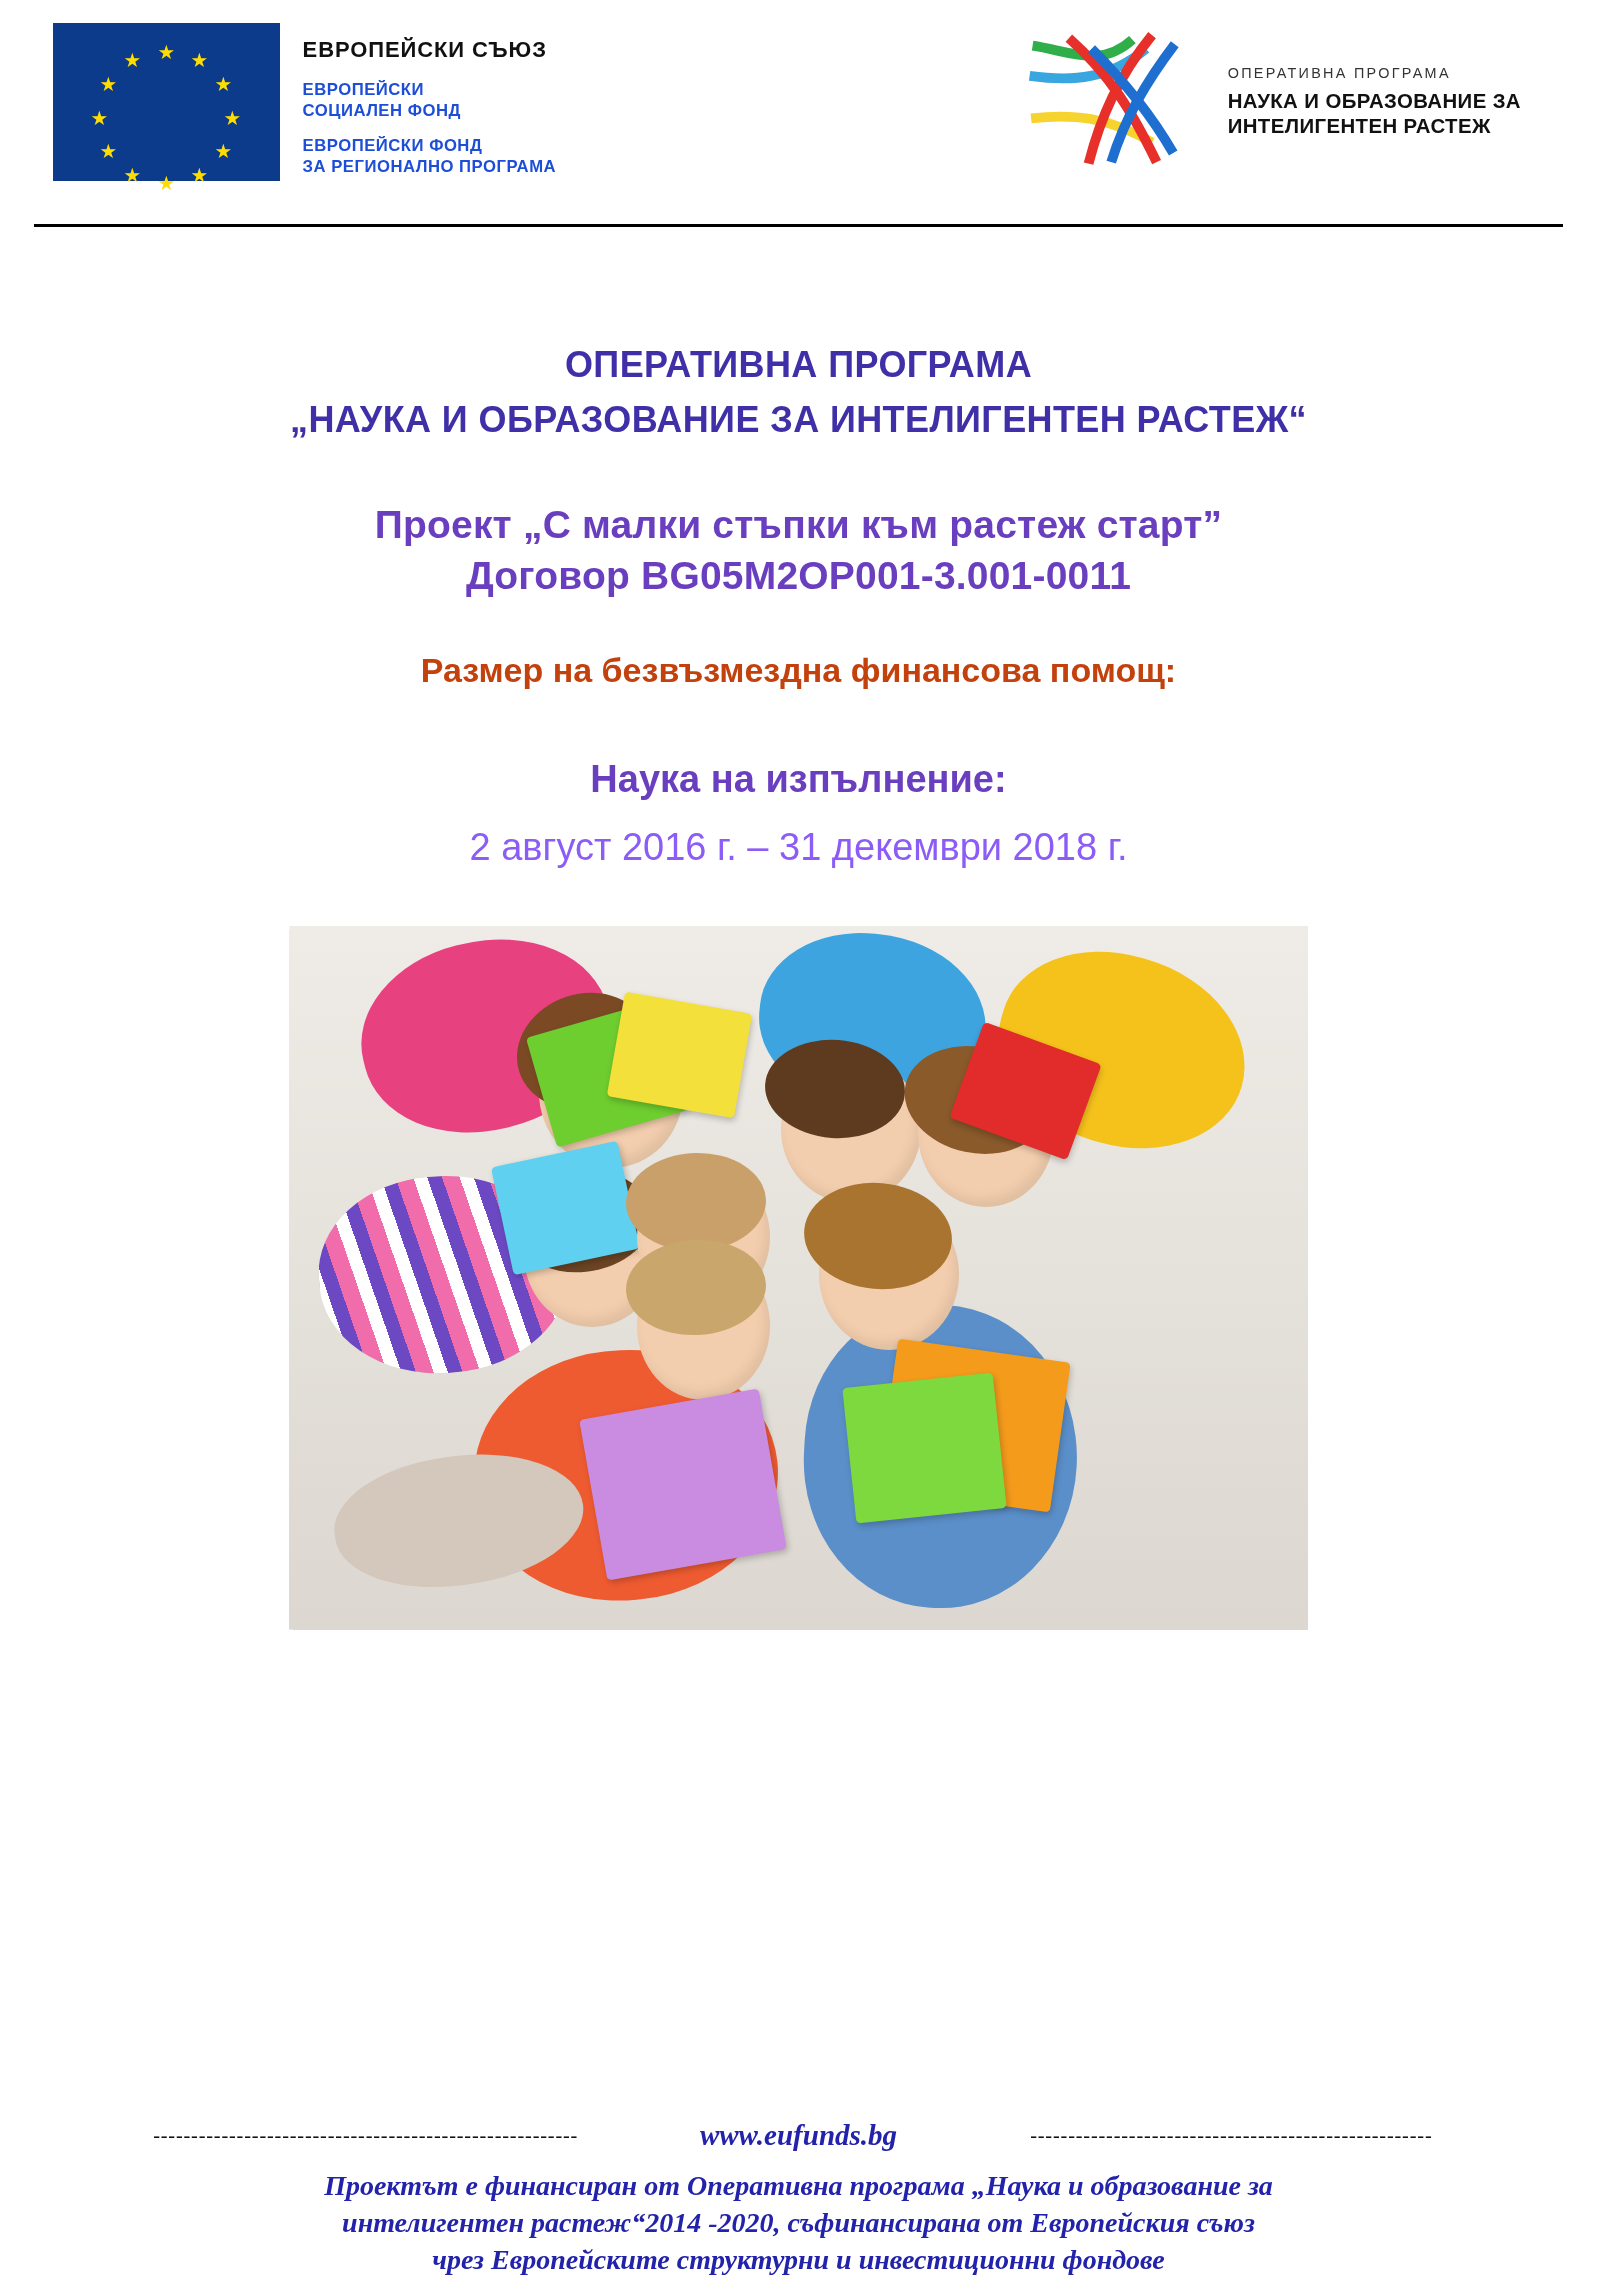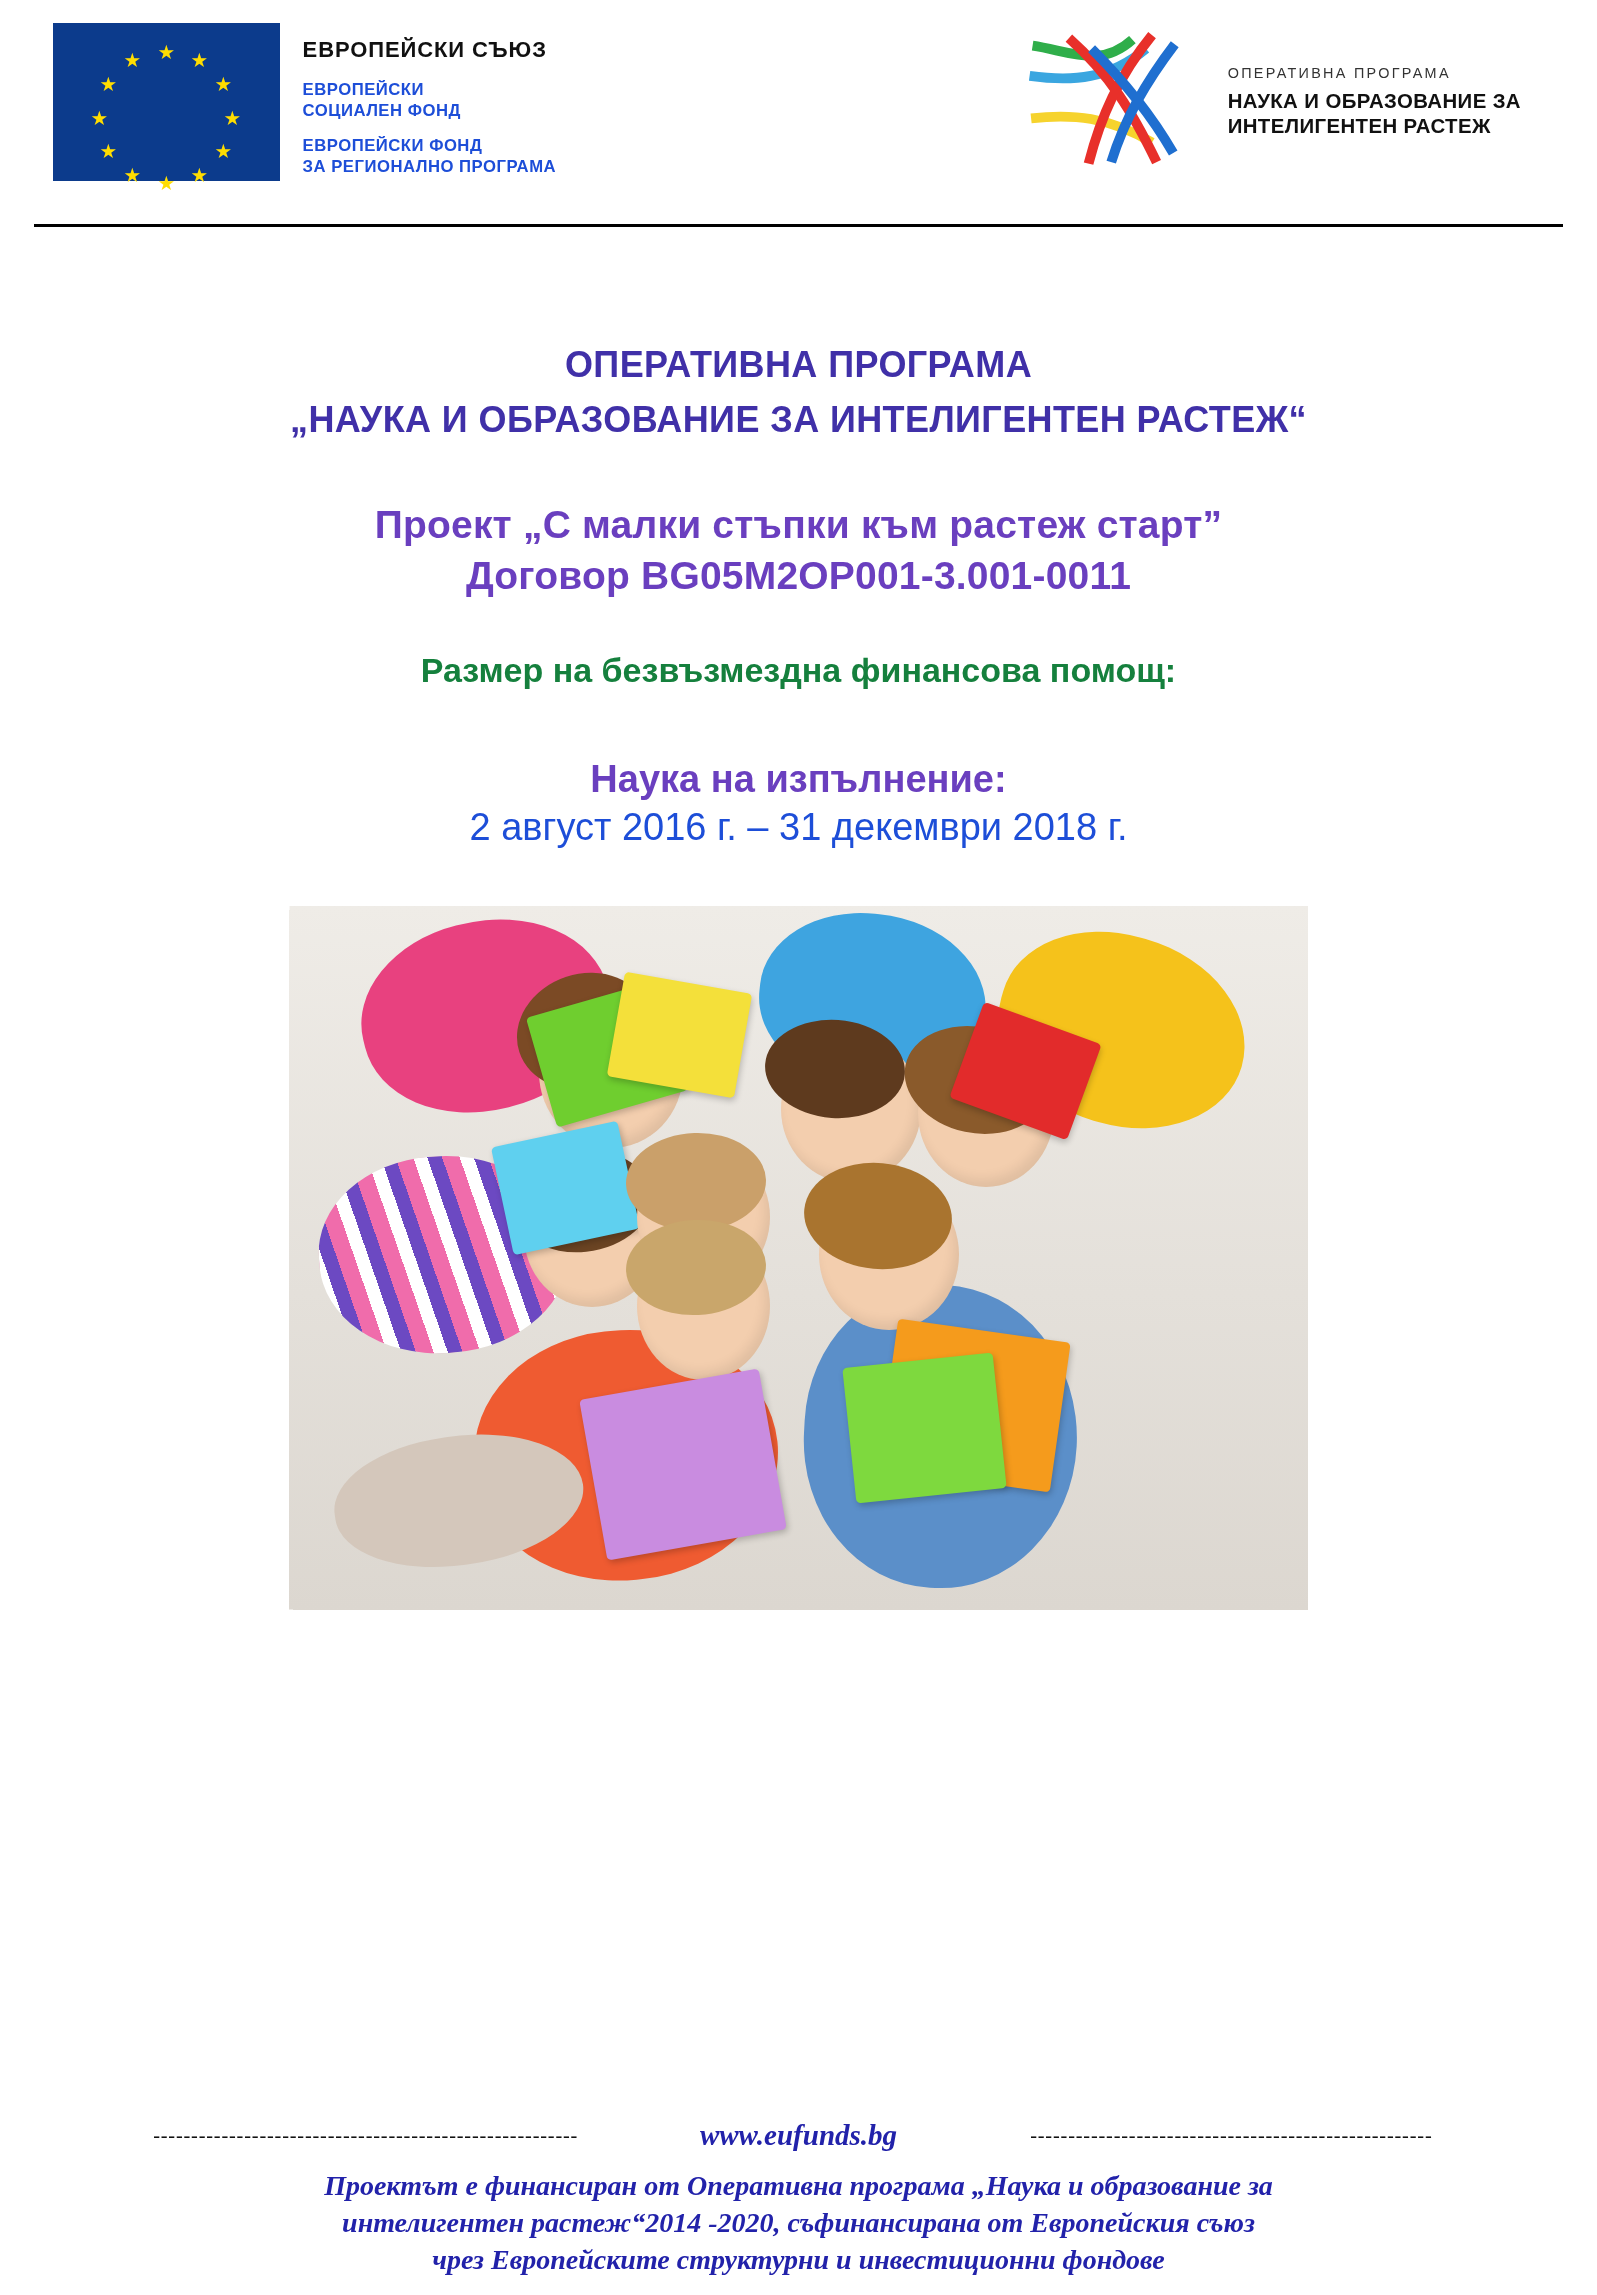--- a/index.html
+++ b/index.html
@@ -129,42 +129,42 @@
     font-weight: bold;
     font-size: 39px;
     line-height: 51px;
     margin-top: 56px;
     letter-spacing: 0.2px;
   }
   .grant-label {
     font-weight: bold;
     font-size: 34px;
     margin-top: 50px;
-    color: #15803d;
+    color: #c2410c;
   }
   .grant-amount {
     font-size: 33px;
     margin-top: 16.7px;
     color: #000000;
   }
   .grant-detail {
     font-size: 28px;
     margin-top: 15px;
     color: #000000;
   }
   .period-label {
     color: #6a3fbf;
     font-weight: bold;
     font-size: 38px;
     margin-top: 68px;
   }
   .period-value {
     font-size: 38px;
-    margin-top: 5px;
-    color: #1d4ed8;
+    margin-top: 25px;
+    color: #8b5cf6;
   }
 
   
   .photo-wrap {
     margin: 57px auto 0 auto;
     width: 1019px;
     height: 704px;
     position: relative;
     overflow: hidden;
     background: #e9e6e1;

